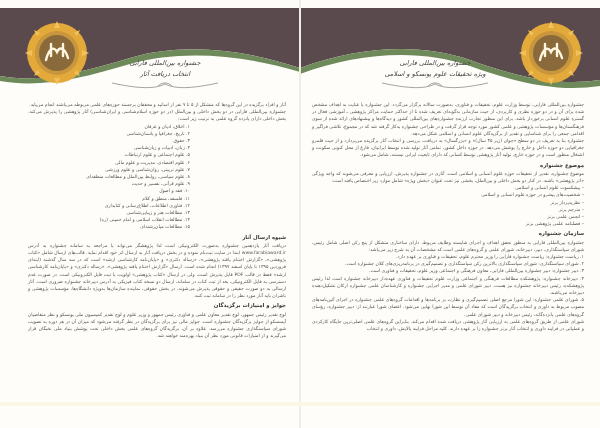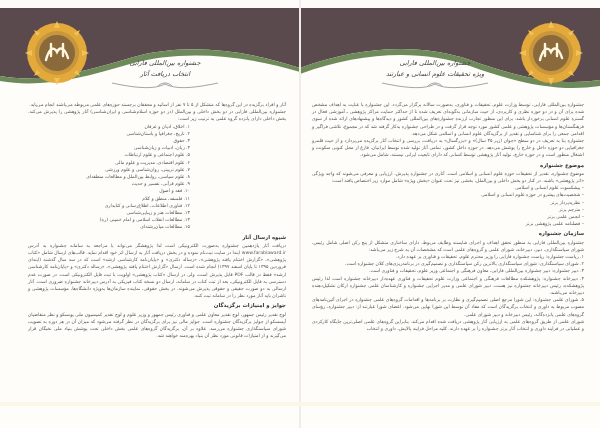--- a/index.html
+++ b/index.html
@@ -107,21 +107,21 @@
           <polygon points="56,56 50,53 53,50"></polygon>
         <polygon points="56,10 53,16 50,13"></polygon>
           <polygon points="10,56 13,50 16,53"></polygon>
       </g>
       <circle cx="33" cy="33" r="22" fill="#c8963c"></circle>
       <circle cx="33" cy="33" r="18" fill="#8a6a3a"></circle>
       <path d="M22,40 C25,28 30,26 33,32 C36,26 41,28 44,38 M27,36 V24 M39,36 V24" stroke="#fff6e0" stroke-width="2.4" fill="none" stroke-linecap="round"></path>
     </svg>
     <div class="titleblock">
       <div class="title1">جشنواره بین‌المللی فارابی</div>
-      <div class="title2">ویژه تحقیقات علوم انسانی و عبارتند</div>
+      <div class="title2">ویژه تحقیقات علوم یونسکو و اسلامی</div>
       <svg class="flourish" width="110" height="10" viewBox="0 0 110 10">
         <path d="M2,3 C30,9 45,9 55,4 C65,9 80,9 108,3" stroke="#666" stroke-width="0.6" fill="none"></path>
         <path d="M48,6 C52,2 58,2 62,6" stroke="#666" stroke-width="0.6" fill="none"></path>
       </svg>
     </div>
     <div class="body">
       <p>جشنواره بین‌المللی فارابی، توسط وزارت علوم، تحقیقات و فناوری، به‌صورت سالانه برگزار می‌گردد. این جشنواره با عنایت به اهداف مشخص شده برای آن و در دو حوزه نظری و کاربردی، از حیث سازمانی به‌گونه‌ای تعریف شده تا از حداکثر حمایت مراکز پژوهشی ـ آموزشی فعال در گستره علوم انسانی برخوردار باشد. برای این منظور تجارب ارزنده جشنواره‌های بین‌المللی کشور و دیدگاه‌ها و پیشنهادهای ارائه شده از سوی فرهنگستان‌ها و مؤسسات پژوهشی و علمی کشور مورد توجه قرار گرفت و در طراحی جشنواره به‌کار گرفته شد که در مجموع، تلاشی فراگیر و اقدامی جمعی را برای شناسایی و تقدیر از برگزیدگان علوم انسانی و اسلامی شکل می‌دهد.</p>
       <p>جشنواره بنا به تعریف در دو سطح «جوان (زیر ۳۵ سال)» و «بزرگسال» به دریافت، بررسی و انتخاب آثار برگزیده می‌پردازد و از حیث قلمرو جغرافیایی دو حوزه داخل و خارج را پوشش می‌دهد. در حوزه داخل کشور، تمامی آثار تولید شده توسط ایرانیان، فارغ از محل کنونی سکونت و اشتغال منظور است و در حوزه خارج، تولید آثار پژوهشی توسط کسانی که دارای تابعیت ایرانی نیستند، شامل می‌شود.</p>
       <h4>موضوع جشنواره</h4>
       <p>موضوع جشنواره، تقدیر از تحقیقات حوزه علوم انسانی و اسلامی است. آثاری در جشنواره پذیرش، ارزیابی و معرفی می‌شوند که واجد ویژگی «اثر پژوهشی» باشند. در کنار دو بخش داخلی و بین‌الملل، بخشی نیز تحت عنوان «بخش ویژه» شامل موارد زیر اختصاص یافته است:</p>

